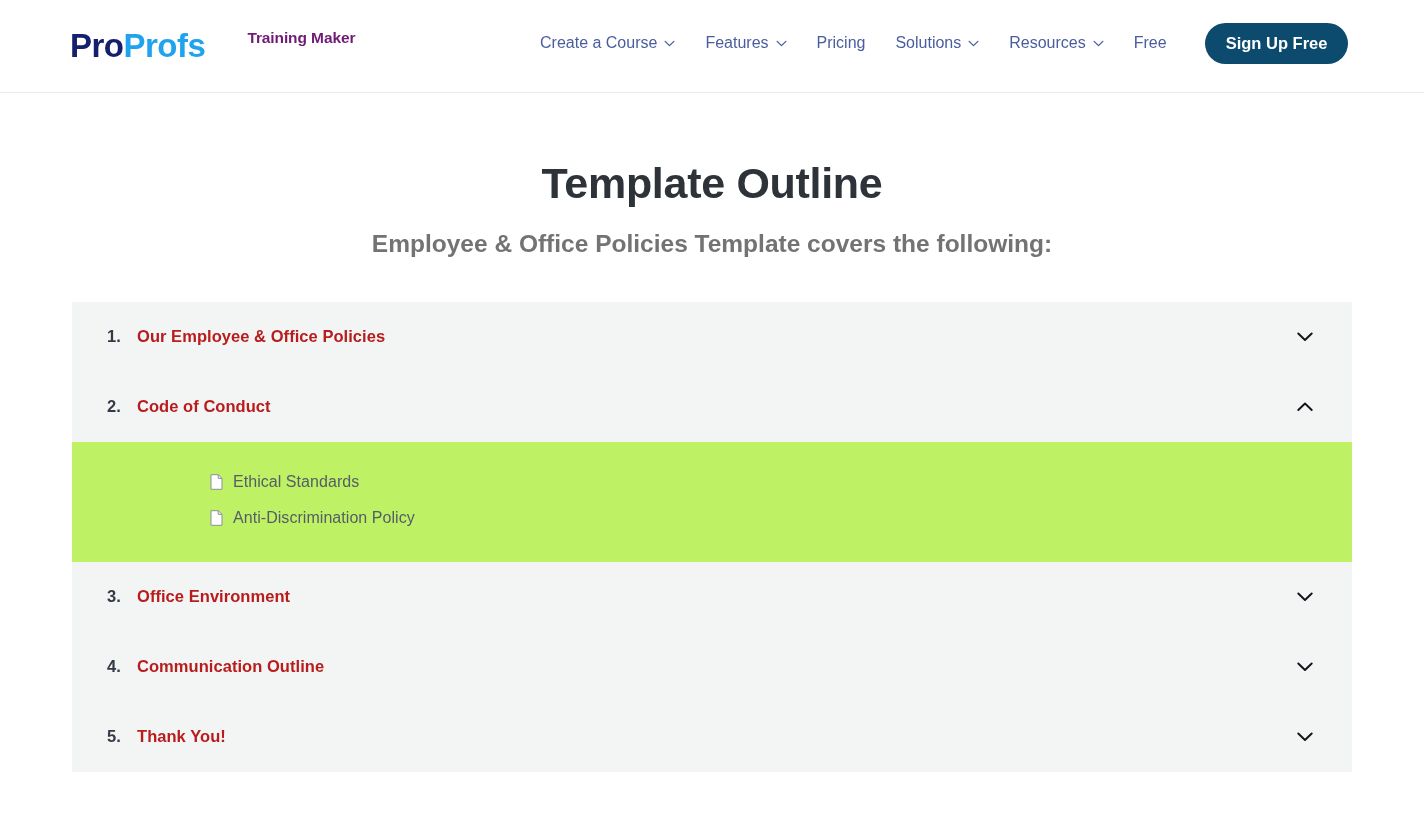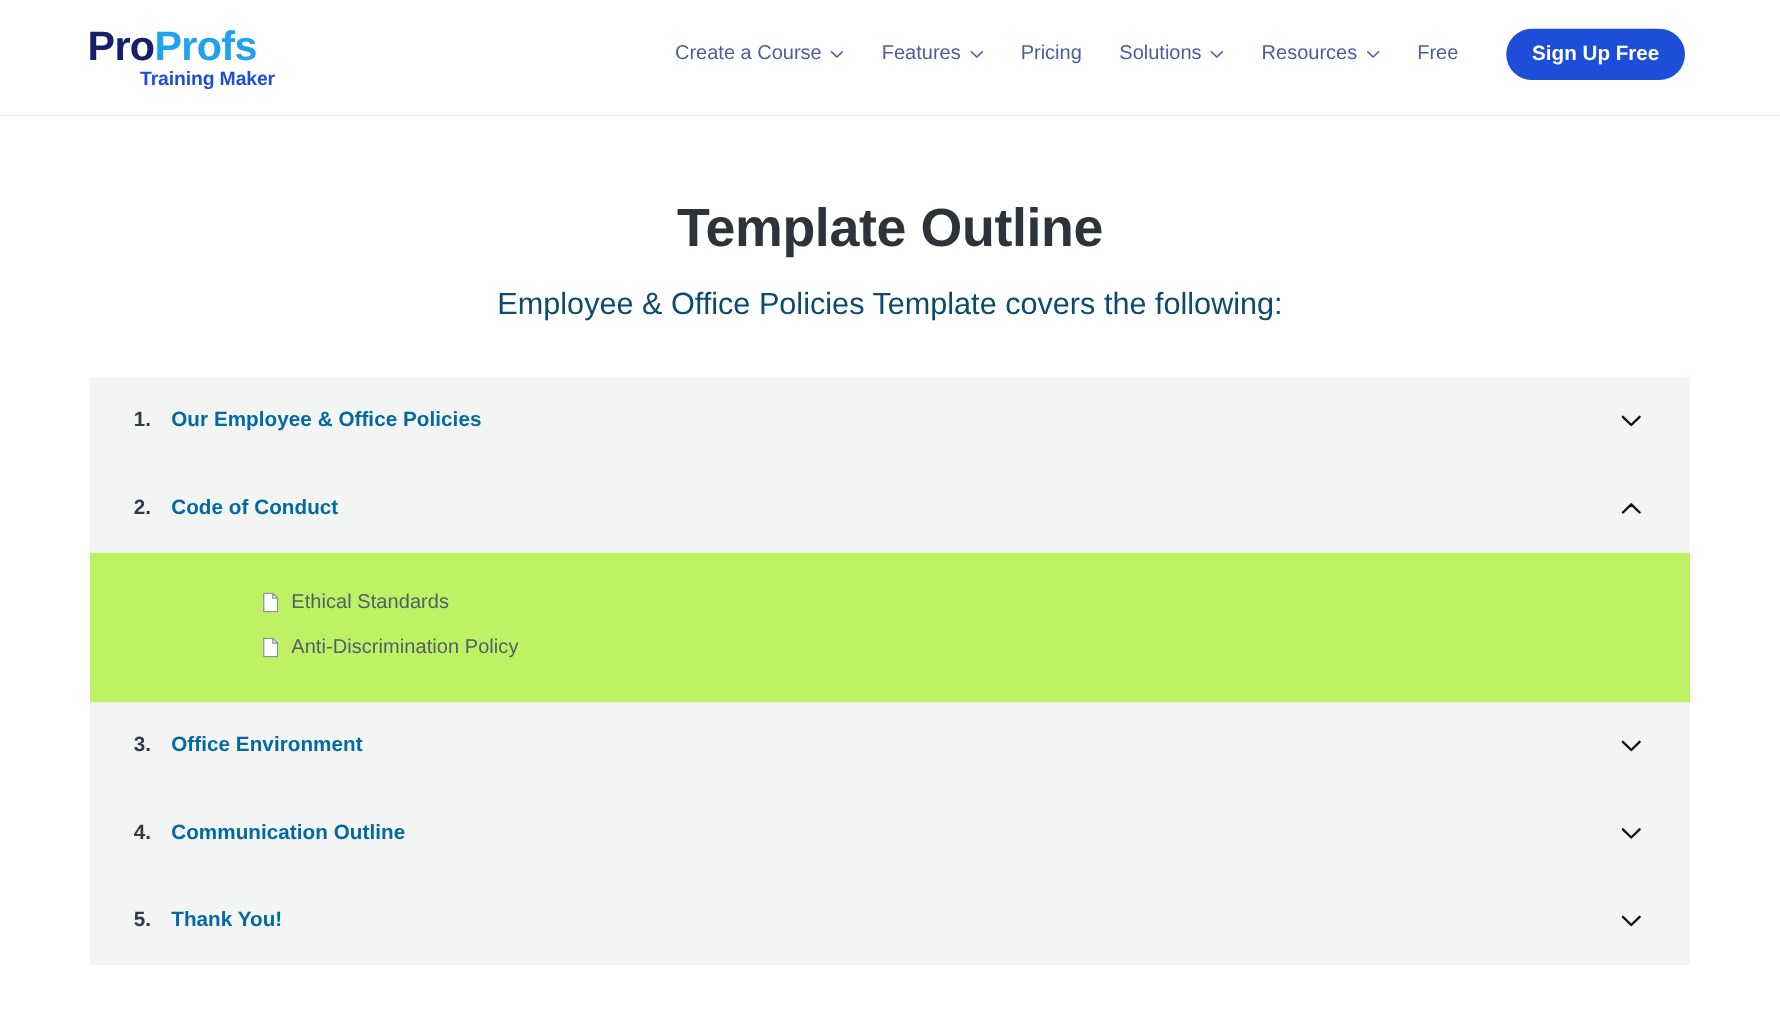--- a/index.html
+++ b/index.html
@@ -23,41 +23,41 @@
     background: #ffffff;
     border-bottom: 1px solid #e8eaed;
     display: flex;
     align-items: center;
     padding: 0 70px;
     position: relative;
   }
 
   .brand {
     display: flex;
-    flex-direction: column;
+    flex-direction: row;
     align-items: flex-start;
     line-height: 1;
     cursor: pointer;
     text-decoration: none;
   }
 
   .brand-top {
     font-size: 33px;
     font-weight: bold;
     letter-spacing: -0.5px;
     line-height: 1.05;
     white-space: nowrap;
   }
   .brand-pro  { color: #14206b; }
   .brand-profs { color: #1fa3ef; }
 
   .brand-sub {
     font-size: 15.5px;
     font-weight: bold;
-    color: #1d4ed8;
+    color: #701a75;
     margin-top: 1px;
     margin-left: 42px;
     letter-spacing: -0.1px;
     white-space: nowrap;
     text-align: center;
   }
 
   .main-nav {
     position: absolute;
     left: 540px;
@@ -83,21 +83,21 @@
   }
 
   .chev-small {
     display: inline-block;
     width: 11px;
     height: 7px;
   }
   .chev-small svg { display: block; }
 
   .signup-btn {
-    background: #1d4ed8;
+    background: #0c4a6e;
     color: #ffffff;
     font-size: 16.5px;
     font-weight: bold;
     border: none;
     border-radius: 22px;
     padding: 11px 21px;
     cursor: pointer;
     font-family: "Liberation Sans", sans-serif;
     white-space: nowrap;
     margin-left: 8px;
@@ -114,22 +114,22 @@
     font-weight: bold;
     color: #2d3339;
     letter-spacing: -0.3px;
     margin-top: 66px;
     line-height: 1.15;
   }
 
   .page-subtitle {
     text-align: center;
     font-size: 24.5px;
-    color: #0c4a6e;
-    font-weight: normal;
+    color: #737373;
+    font-weight: bold;
     margin-top: 21px;
     line-height: 1.2;
   }
 
   
   .outline-wrap {
     width: 1280px;
     margin: 0 auto;
     margin-top: 43px;
     background: #f3f4f4;
@@ -151,21 +151,21 @@
     font-size: 16.5px;
     font-weight: bold;
     color: #333a45;
     width: 30px;
     flex: none;
   }
 
   .acc-title {
     font-size: 16.5px;
     font-weight: bold;
-    color: #0369a1;
+    color: #b91c1c;
     letter-spacing: 0.05px;
   }
 
   .acc-toggle {
     position: absolute;
     right: 36px;
     top: 50%;
     transform: translateY(-50%);
     width: 22px;
     height: 22px;

